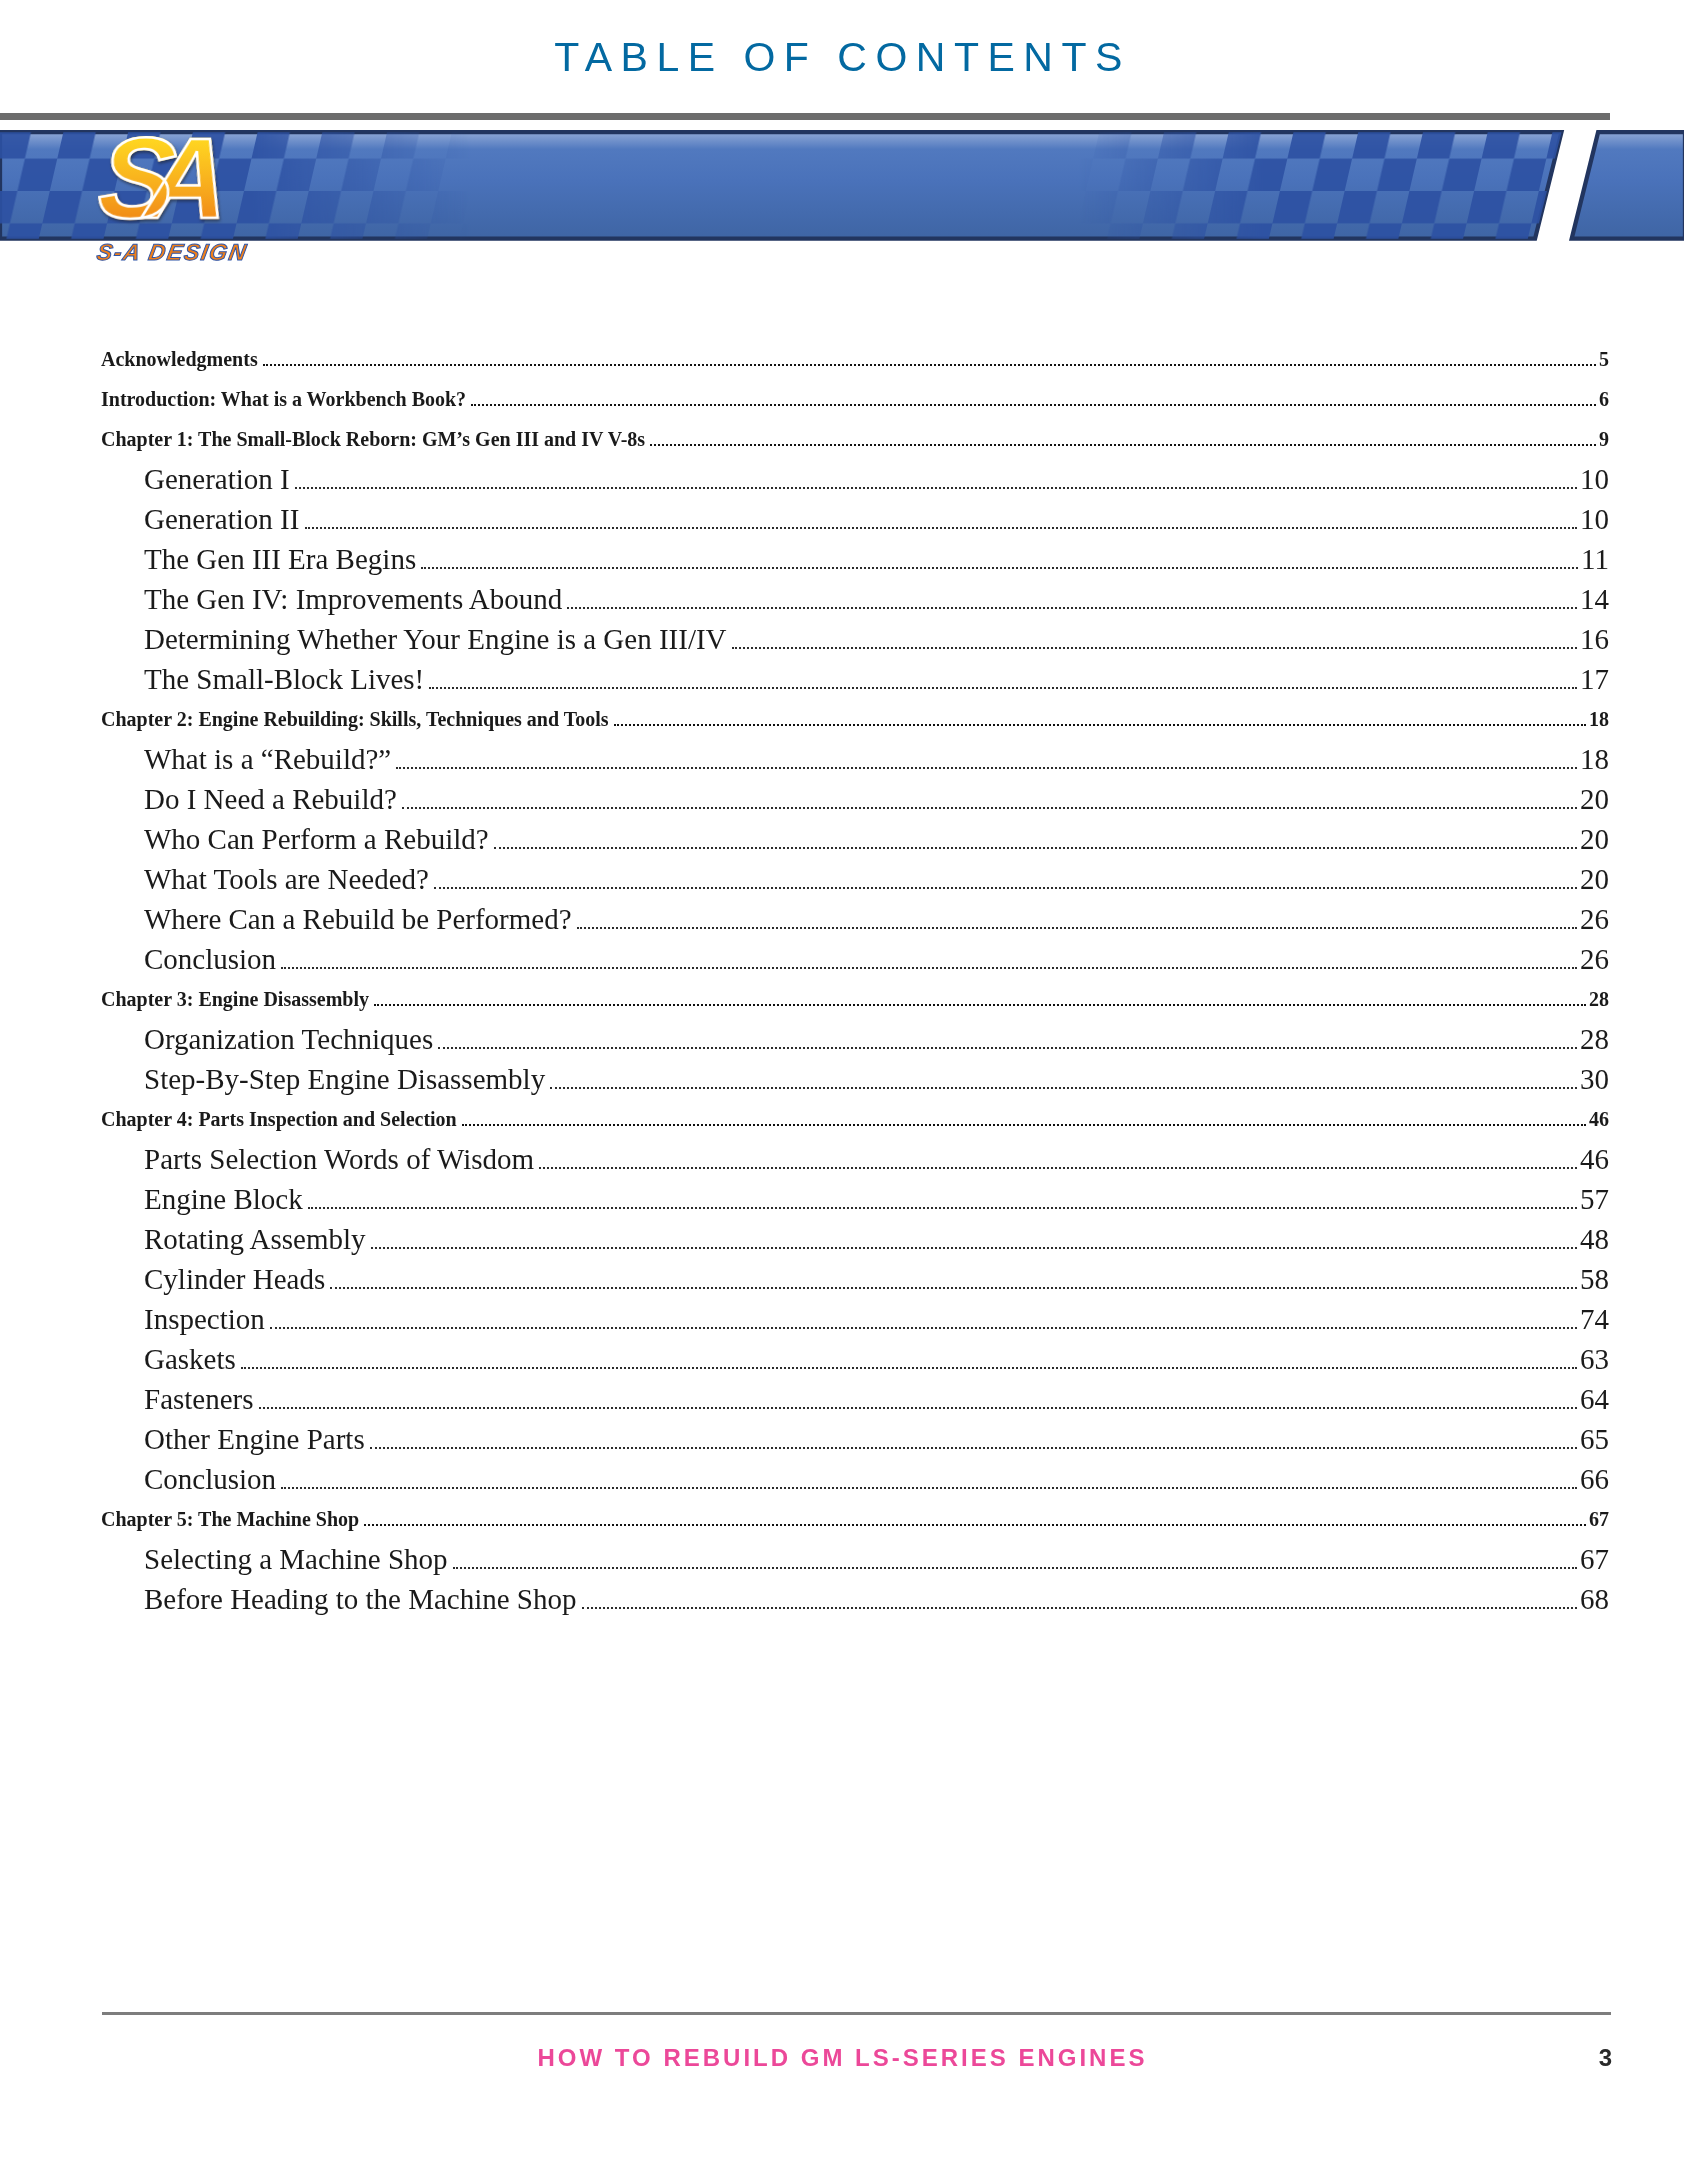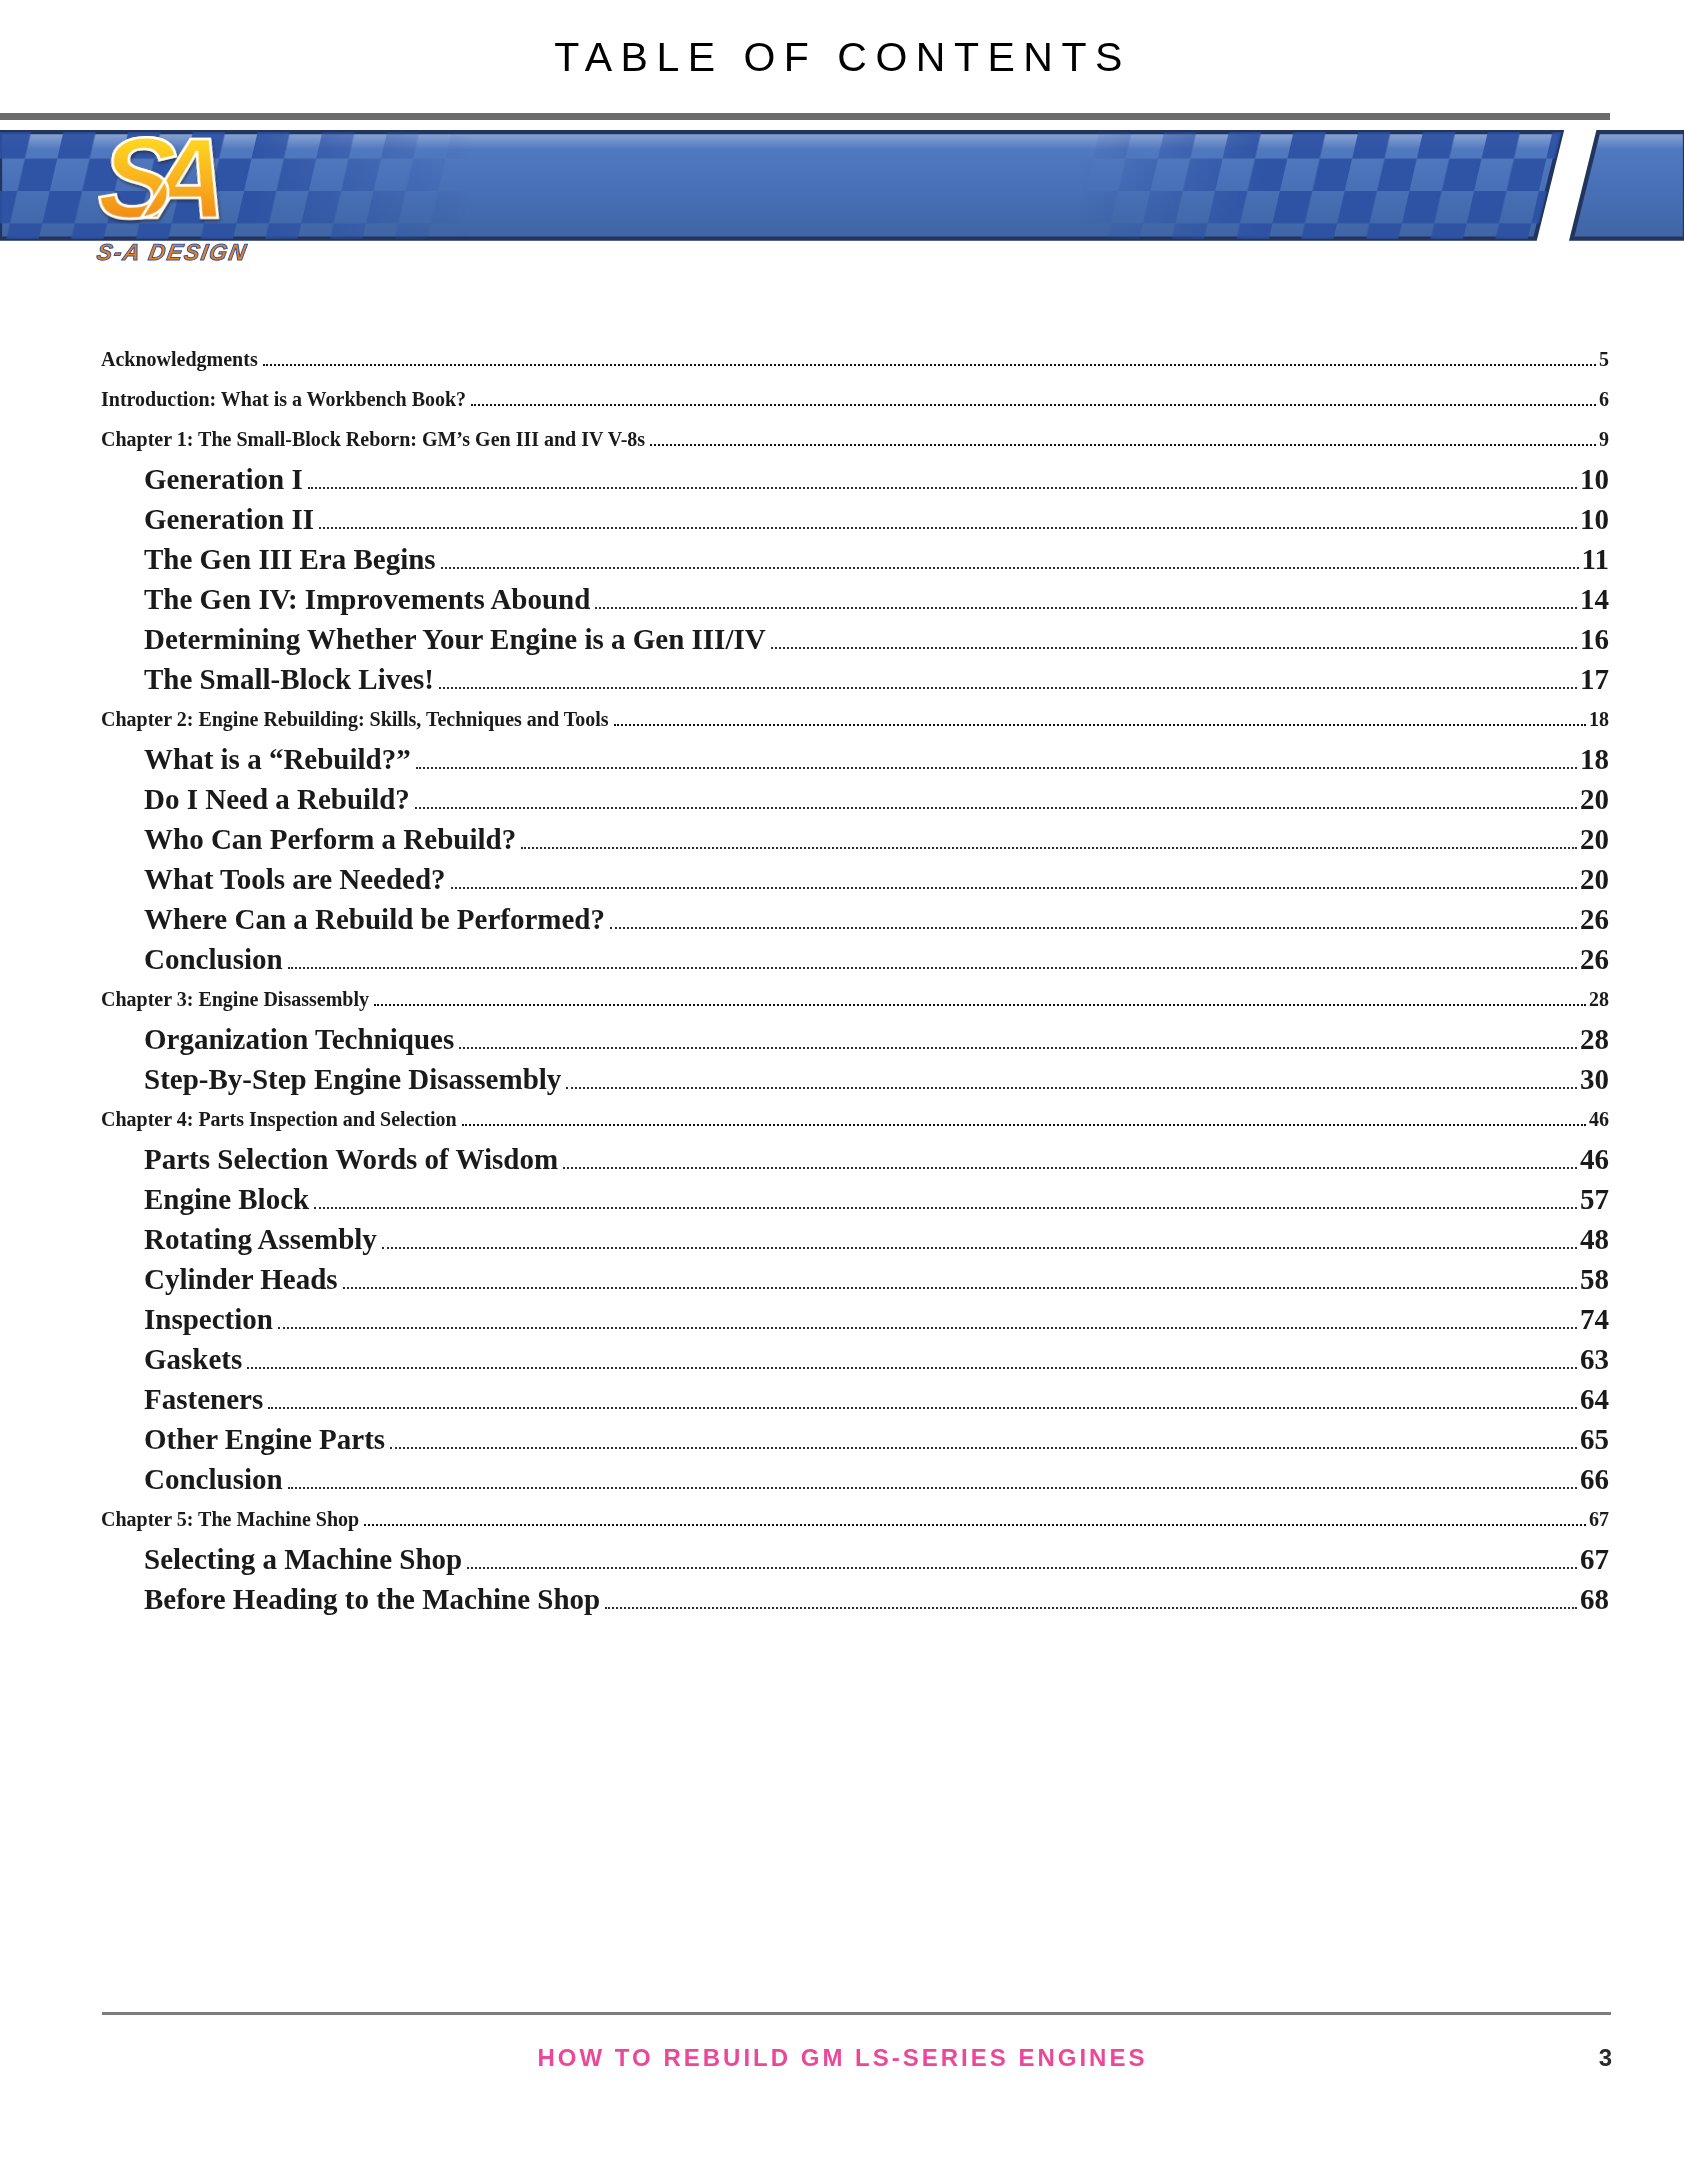--- a/index.html
+++ b/index.html
@@ -2,21 +2,21 @@
 <html style="font-size:13.6px"><head>
 <meta charset="utf-8">
 <style>
   html,body{margin:0;padding:0;background:#ffffff;}
   .page{position:relative;width:1685px;height:2181px;background:#ffffff;overflow:hidden;
         font-family:"Liberation Serif",serif;color:#1a1a1a;}
 
   
   .header-title{position:absolute;top:34px;left:0;width:100%;text-align:center;
     font-family:"Liberation Sans",sans-serif;font-size:41px;font-weight:400;
-    letter-spacing:8.5px;color:#000000;white-space:nowrap;}
+    letter-spacing:8.5px;color:#0369a1;white-space:nowrap;}
   .top-rule{position:absolute;top:113px;left:0;width:1610px;height:6.8px;background:#6c6c6c;}
 
   
   .banner-svg{position:absolute;top:126px;left:0;}
 
   .sa-logo{position:absolute;left:99px;top:128px;width:170px;height:111px;
     font-family:"Liberation Sans",sans-serif;font-weight:700;font-style:italic;
     font-size:114px;line-height:102px;letter-spacing:-29px;
     color:#f5a01b;-webkit-text-stroke:2.6px #ffffff;
     transform:skewX(-4deg);
@@ -29,21 +29,21 @@
     font-family:"Liberation Sans",sans-serif;font-weight:700;font-style:italic;
     font-size:23px;letter-spacing:1.7px;color:#ef7f1a;
     -webkit-text-stroke:1px #2d54a8;transform:skewX(-10deg);white-space:nowrap;}
 
   
   .toc{position:absolute;left:101px;top:339px;width:1508px;}
   .toc-group + .toc-group{}
   .toc-row{display:flex;align-items:baseline;height:40px;line-height:40px;white-space:nowrap;}
   .toc-row.lvl0 .toc-label,.toc-row.lvl0 .toc-page{font-weight:700;font-size:20px;}
   .toc-row.lvl1{padding-left:43px;}
-  .toc-row.lvl1 .toc-label,.toc-row.lvl1 .toc-page{font-weight:700;font-size:29px;}
+  .toc-row.lvl1 .toc-label,.toc-row.lvl1 .toc-page{font-weight:400;font-size:29px;}
   .toc-label{flex:0 0 auto;}
   .toc-dots{flex:1 1 auto;height:2.6px;margin:0 2.6px 0 5.1px;
     border-bottom:2.6px dotted #2b2b2b;}
   .toc-row.lvl0 .toc-dots{border-bottom-color:#111;}
   .toc-page{flex:0 0 auto;}
 
   
   .footer-rule{position:absolute;left:102px;top:2012px;width:1509px;height:3.4px;background:#7d7d7d;}
   .footer-title{position:absolute;left:0;top:2044px;width:100%;text-align:center;
     font-family:"Liberation Sans",sans-serif;font-weight:700;font-size:24px;

